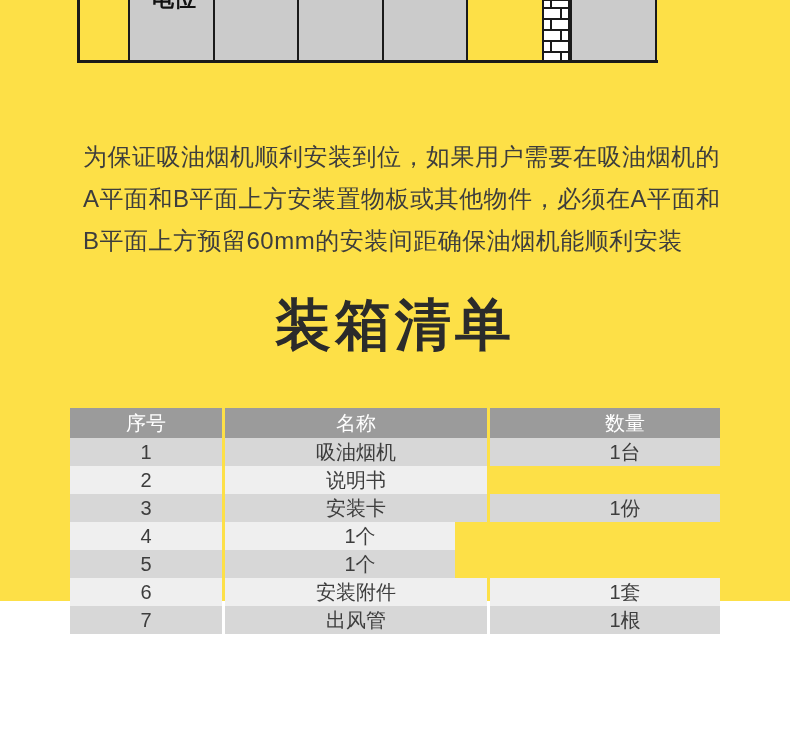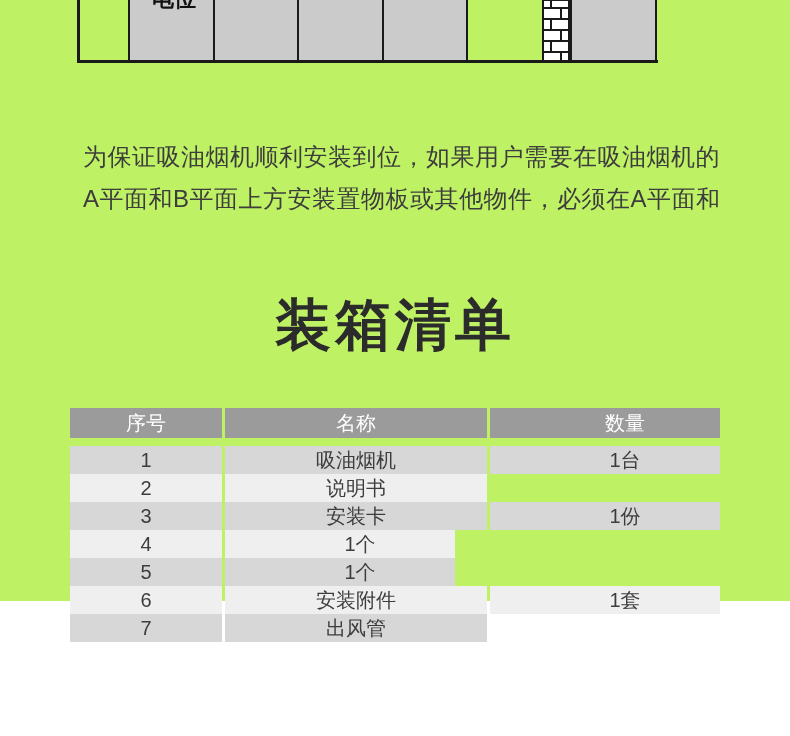--- a/index.html
+++ b/index.html
@@ -4,21 +4,21 @@
 <style>
   html, body {
     margin: 0;
     padding: 0;
     width: 790px;
     height: 736px;
     background: #ffffff;
     overflow: hidden;
     font-family: "Liberation Sans", "DejaVu Sans", sans-serif;
   }
-  .page { position: relative; width: 790px; height: 601px; background: #bef264; }
+  .page { position: relative; width: 790px; height: 601px; background: #fde047; }
 
   
   .diagram { position: absolute; left: 0; top: 0; width: 790px; height: 70px; }
   .d-vline {
     position: absolute; left: 77px; top: 0; width: 3px; height: 62px;
     background: var(--c-stroke, #1a1a1a);
   }
   .d-baseline {
     position: absolute; left: 77px; top: 60px; width: 581px; height: 3px;
     background: var(--c-stroke, #1a1a1a);
@@ -52,21 +52,21 @@
   
   .title {
     position: absolute; left: 0; top: 288px; width: 790px;
     text-align: center; font-size: 56px; font-weight: 900;
     letter-spacing: 4px; color: #2b2b2b; margin: 0;
   }
 
   
   .ptable {
     position: absolute; left: 70px; top: 408px; width: 650px;
-    display: flex; flex-direction: column; row-gap: 8px;
+    display: flex; flex-direction: column; row-gap: 0;
   }
   .trow { display: flex; column-gap: 3px; }
   .tcell {
     box-sizing: border-box; text-align: center;
     font-size: 20px; height: 28px; line-height: 28px;
     color: var(--c-text, #404040);
   }
   .c0 { width: 152px; }
   .c1 { width: 262px; }
   .c2 { width: 230px; padding-left: 40px; }
@@ -104,21 +104,21 @@
       <line x1="19" y1="8" x2="19" y2="19" stroke="#1a1a1a" stroke-width="2"></line>
       <line x1="9" y1="19" x2="9" y2="30" stroke="#1a1a1a" stroke-width="2"></line>
       <line x1="19" y1="30" x2="19" y2="41" stroke="#1a1a1a" stroke-width="2"></line>
       <line x1="9" y1="41" x2="9" y2="52" stroke="#1a1a1a" stroke-width="2"></line>
       <line x1="19" y1="52" x2="19" y2="61" stroke="#1a1a1a" stroke-width="2"></line>
     </svg>
     <div class="d-rightbox"></div>
     <div class="d-baseline"></div>
   </div>
 
-  <p class="note"><span>为保证吸油烟机顺利安装到位，如果用户需要在吸油烟机的</span><br><span>A平面和B平面上方安装置物板或其他物件，必须在A平面和</span><br></p>
+  <p class="note"><span>为保证吸油烟机顺利安装到位，如果用户需要在吸油烟机的</span><br><span>A平面和B平面上方安装置物板或其他物件，必须在A平面和</span><br><span>B平面上方预留60mm的安装间距确保油烟机能顺利安装</span></p>
 
   <h1 class="title">装箱清单</h1>
 
   <div class="ptable">
     <div class="trow thead">
       <div class="tcell c0">序号</div>
       <div class="tcell c1">名称</div>
       <div class="tcell c2">数量</div>
     </div>
     <div class="tbody">
@@ -145,17 +145,18 @@
           <div class="tcell c2">1个</div>
         </div>
         <div class="trow">
           <div class="tcell c0">6</div>
           <div class="tcell c1">安装附件</div>
           <div class="tcell c2">1套</div>
         </div>
         <div class="trow">
           <div class="tcell c0">7</div>
           <div class="tcell c1">出风管</div>
+          <div class="tcell c2">1根</div>
         </div>
       </div>
   </div>
 
 </div>
 
 </body></html>

